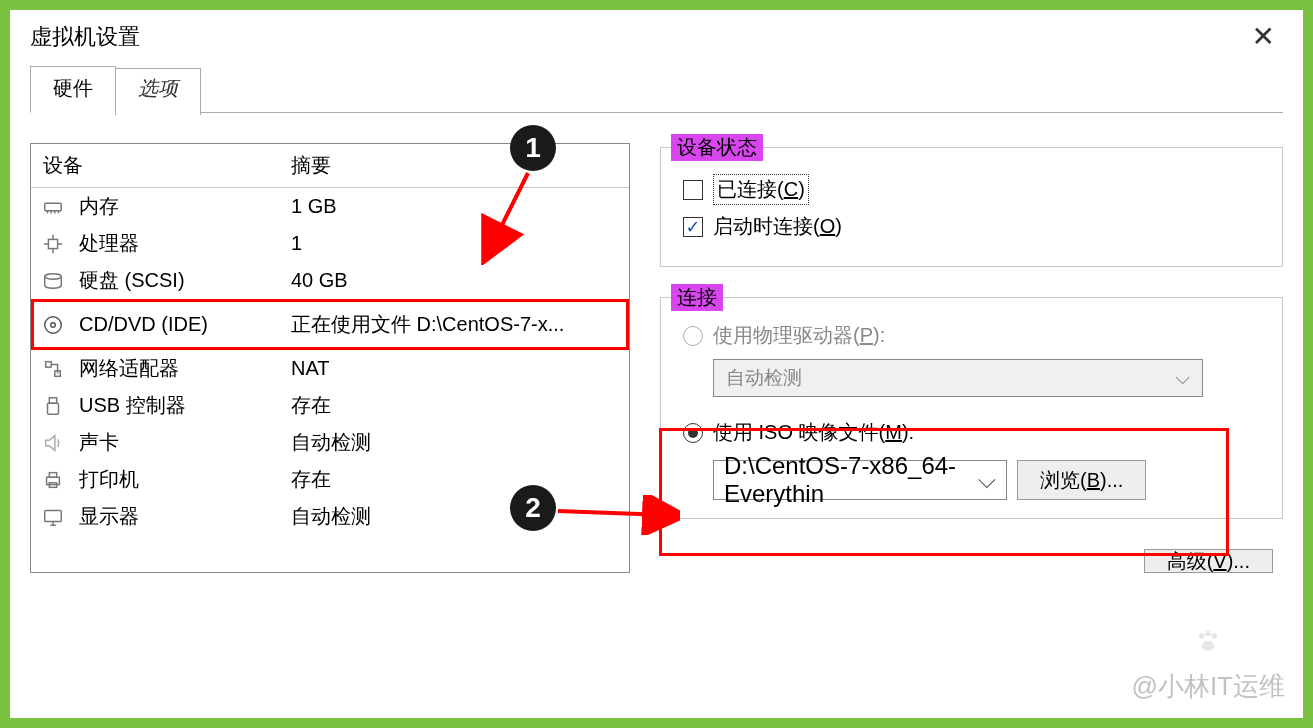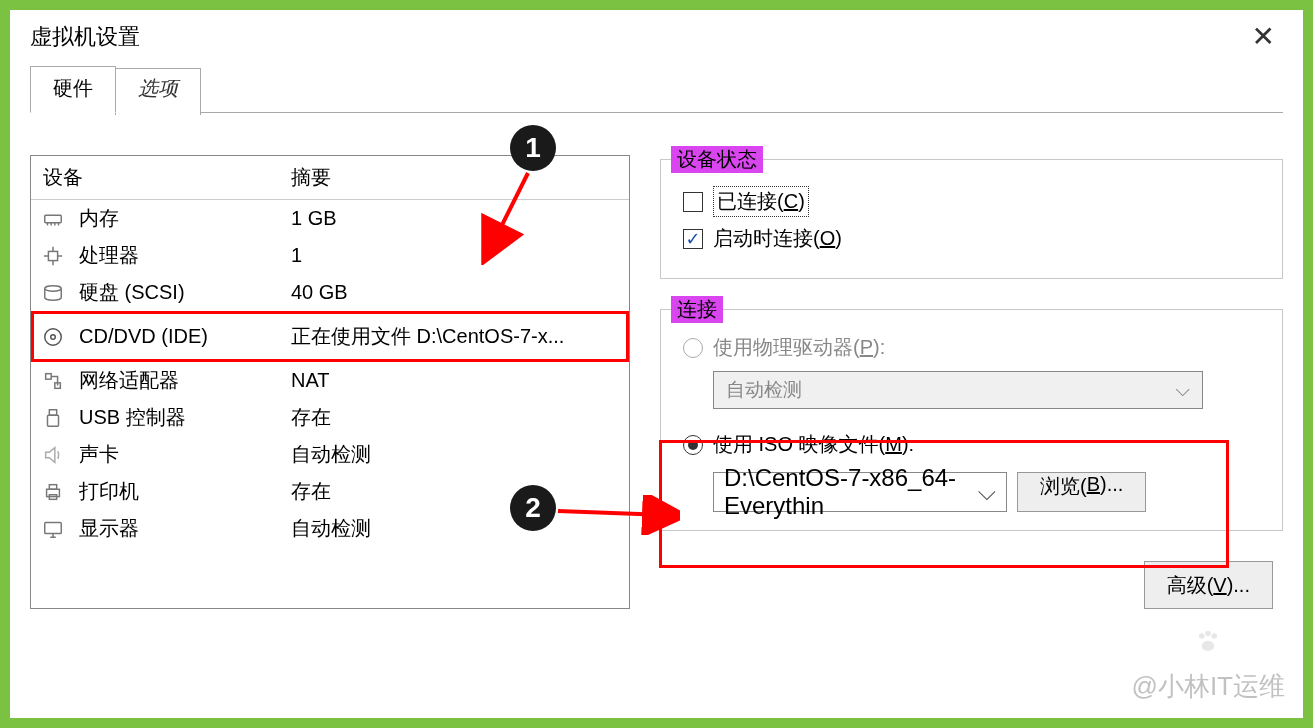--- a/index.html
+++ b/index.html
@@ -36,21 +36,21 @@
     cursor: pointer;
     padding: 0 8px;
   }
   .content {
     padding: 0 20px;
     position: relative;
   }
   .tabs {
     display: flex;
     border-bottom: 1px solid #aaa;
-    margin-bottom: 12px;
+    margin-bottom: 0;
   }
   .tab {
     padding: 8px 22px 10px 22px;
     border: 1px solid #aaa;
     border-bottom: none;
     background: #fff;
     margin-right: -1px;
     position: relative;
     top: 1px;
     cursor: pointer;
@@ -202,32 +202,33 @@
     padding-left: 10px;
     font-size: 24px;
   }
   .iso-combo .chev { margin-left: auto; padding: 0 10px; color: #555; }
   .browse-btn {
     border: 1px solid #999;
     background: #eee;
     height: 40px;
     padding: 0 22px;
     display: flex;
+    align-items: center;
     font-size: 20px;
     cursor: pointer;
   }
   .red-frame-2 {
     position: absolute;
     border: 3px solid #ff0000;
     pointer-events: none;
   }
   .adv-btn {
     border: 1px solid #999;
     background: #eee;
-    height: 48px;
+    height: 24px;
     padding: 0 22px;
     display: inline-flex;
     align-items: center;
     font-size: 20px;
     cursor: pointer;
     float: right;
     margin-right: 10px;
   }
   
   .callout {

